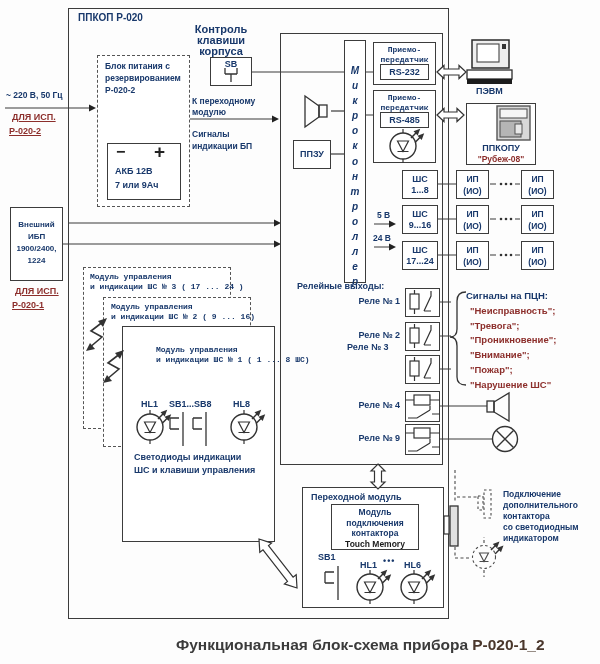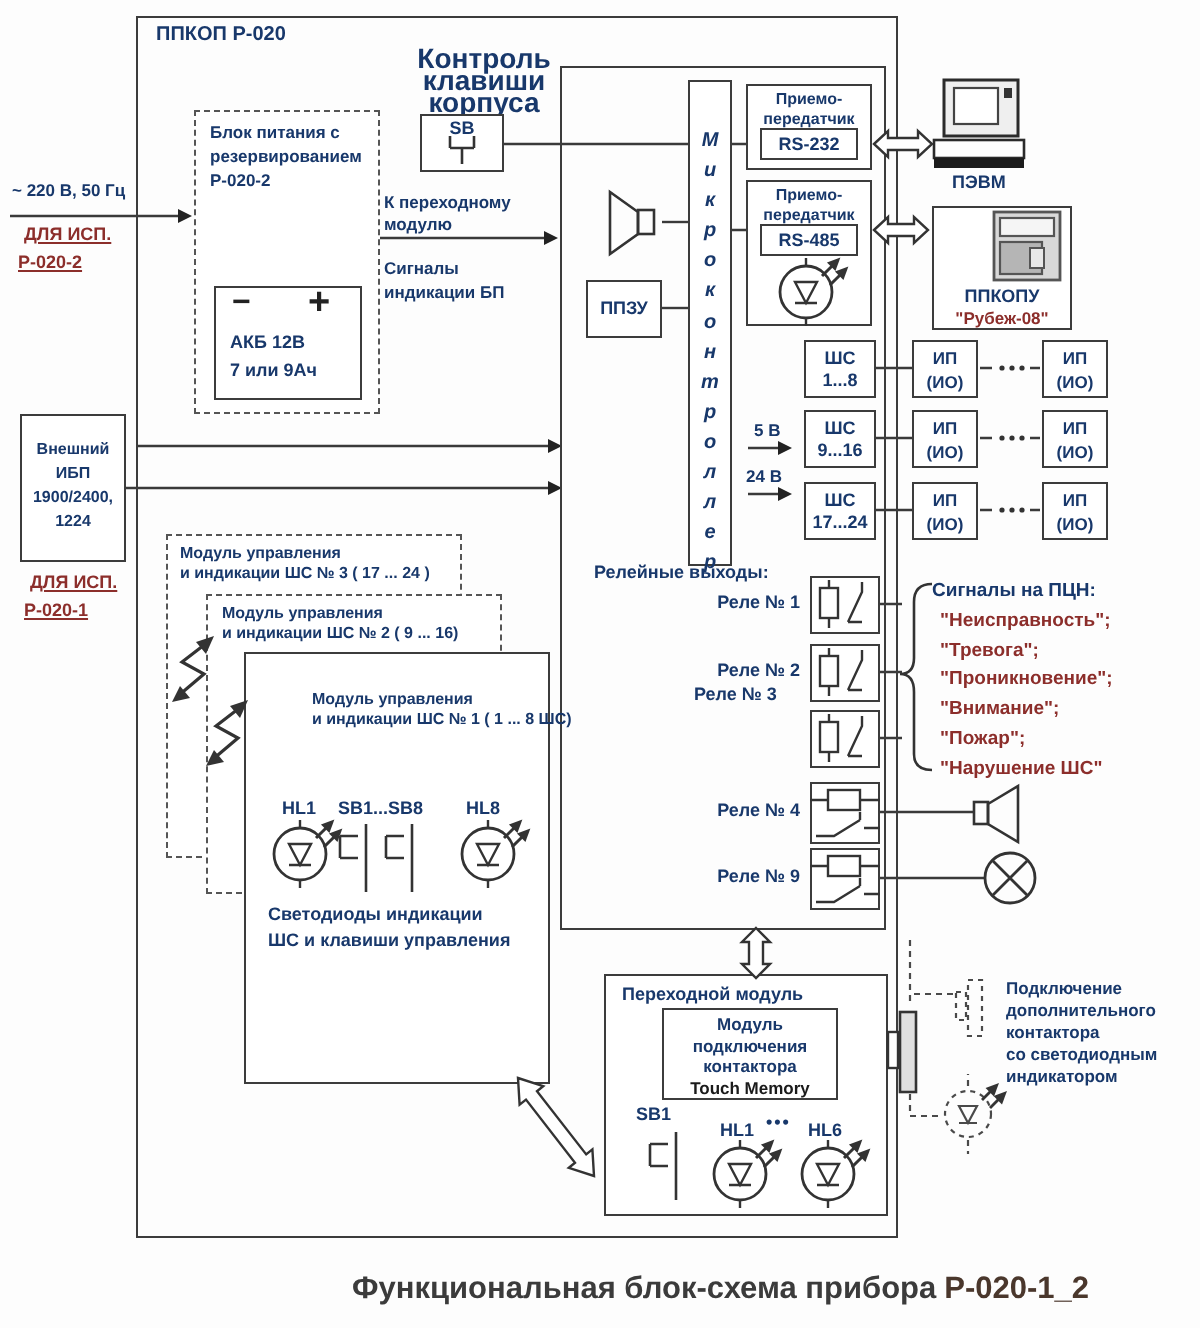--- a/index.html
+++ b/index.html
@@ -5,21 +5,21 @@
   :root{ --nv:#18386b; --rd:#8c2e2b; --ln:#3a3a3a; }
   html,body{margin:0;padding:0;background:#fff;}
   #stage{position:relative;width:600px;height:664px;background:#fdfdfd;overflow:hidden;
          font-family:"Liberation Sans", sans-serif;}
   .abs{position:absolute;}
   .box{position:absolute;border:1.2px solid #3c3c3c;background:#fff;box-sizing:border-box;}
   .nobg{background:transparent;}
   .dash{position:absolute;border:1.4px dashed #555;background:#fff;box-sizing:border-box;padding-left:20px;}
   .nv{color:var(--nv);font-weight:bold;}
   .rd{color:var(--rd);font-weight:bold;}
-  .t8{font-size:8px;line-height:10px;}
+  .t8{font-size:8px;line-height:10px;font-family:Liberation Mono, monospace;}
   .t85{font-size:8.5px;line-height:11.5px;}
   .t9{font-size:9px;line-height:11px;}
   .t95{font-size:9.5px;line-height:14.8px;}
   .ctr{text-align:center;}
   .nw{white-space:nowrap;}
   .und{text-decoration:underline;}
   svg.layer{position:absolute;left:0;top:0;pointer-events:none;}
   .vword{width:10px;margin:22px auto 0;word-break:break-all;line-height:15.1px;
          font-size:10px;font-weight:bold;color:var(--nv);text-align:center;font-style:italic;}
 </style>
@@ -97,21 +97,21 @@
     <div class="ctr nv" style="font-size:8px;line-height:12px;padding-top:11px">
       <div>Внешний</div>
       <div>ИБП</div>
       <div>1900/2400,</div>
       <div>1224</div>
     </div>
   </div>
   <div class="abs rd t9 und nw" style="left:15px;top:286px;z-index:2">ДЛЯ ИСП.</div>
   <div class="abs rd t9 und nw" style="left:12px;top:300px;z-index:2">Р-020-1</div>
 
-  <div class="abs nv ctr" style="left:207px;top:24px;width:70px;font-size:14px;line-height:11px;z-index:2">
+  <div class="abs nv ctr" style="left:186px;top:24px;width:70px;font-size:11px;line-height:11px;z-index:2">
     <div>Контроль</div>
     <div>клавиши</div>
     <div>корпуса</div>
   </div>
   <div class="box" style="left:210px;top:57px;width:42px;height:29px;z-index:2">
     <div class="ctr nv t9" style="padding-top:1px">SB</div>
   </div>
 
   <div class="abs nv t85 nw" style="left:192px;top:96px;z-index:2">К переходному</div>
   <div class="abs nv t85 nw" style="left:192px;top:107px;z-index:2">модулю</div>

